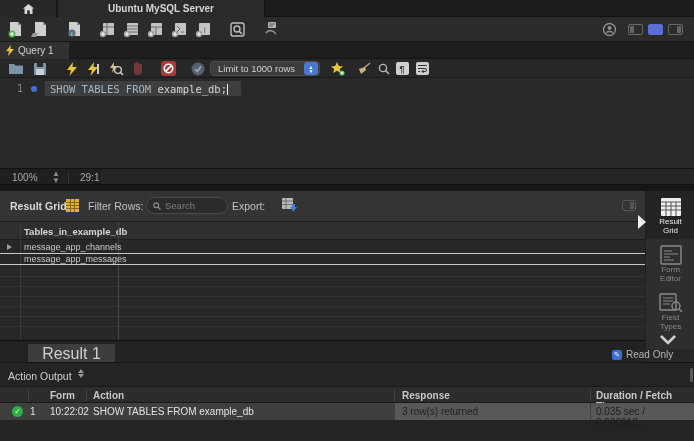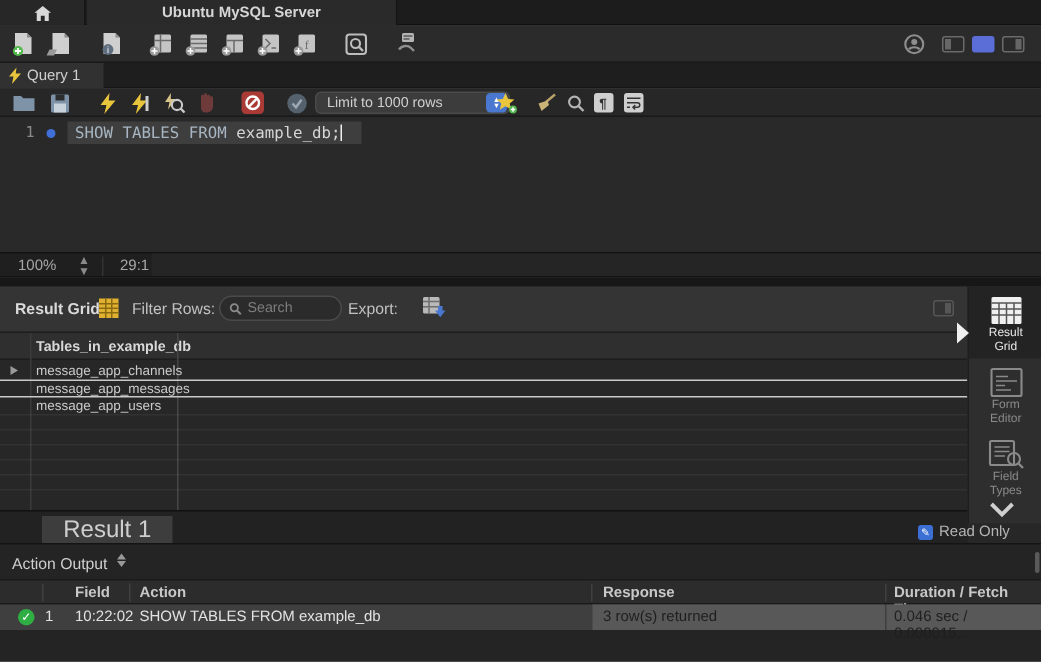--- a/index.html
+++ b/index.html
@@ -25,21 +25,21 @@
   .panel-fill-right { position:absolute; right:1px; top:1px; width:4px; height:7px; background:#666; }
 
   
   #query-tabbar { left:0; top:42px; width:694px; height:17px; background:#1e1e1e; border-bottom:1px solid #151515; }
   #query-tab { left:0; top:0; width:69px; height:17px; background:#313131; display:flex; align-items:center; gap:4px; padding-left:6px; }
   #query-tab span { color:#d0d0d0; font-size:10px; }
 
   
   #query-toolbar { left:0; top:59px; width:694px; height:19px; background:#272727; border-bottom:1px solid #191919; }
   .qt-icon { position:absolute; top:2px; width:16px; height:15px; display:flex; align-items:center; justify-content:center; }
-  #limit-dd { position:absolute; left:210px; top:2px; width:130px; height:15px; background:#3c3c3c; border:1px solid #4a4a4a; border-radius:4px; display:flex; align-items:center; }
+  #limit-dd { position:absolute; left:210px; top:2px; width:110px; height:15px; background:#3c3c3c; border:1px solid #4a4a4a; border-radius:4px; display:flex; align-items:center; }
   #limit-dd .dd-label { flex:1; padding-left:7px; color:#cfcfcf; font-size:9.5px; }
   #limit-dd .dd-stepper { width:14px; height:13px; margin-right:1px; background:#4a78d0; border-radius:3px; display:flex; flex-direction:column; align-items:center; justify-content:center; line-height:4px; color:#fff; font-size:5px; }
   .lightbox { background:#cfcfcf; border-radius:2px; color:#333; width:13px; height:13px; display:flex; align-items:center; justify-content:center; font-size:9px; font-weight:bold; }
 
   
   #editor { left:0; top:78px; width:694px; height:90px; background:#292929; }
   #gutter { left:0; top:0; width:45px; height:90px; background:#292929; }
   #line-num { position:absolute; left:17px; top:5px; color:#8a8a8a; font-family:"DejaVu Sans Mono", monospace; font-size:10px; }
   #stmt-dot { position:absolute; left:31px; top:8px; width:6px; height:6px; border-radius:50%; background:#3f6fd7; }
   #current-line { position:absolute; left:45px; top:3px; width:196px; height:15px; background:#3e3e3e; }
@@ -386,21 +386,20 @@
         <span id="grid-col-header">Tables_in_example_db</span>
       </div>
       <div class="vline" style="left:20px; top:0; height:118px; background:#3a3a3a;"></div>
       <div class="vline" style="left:118px; top:0; height:118px;"></div>
 
       <div id="row-marker"></div>
       <div class="grid-row" style="top:20px">message_app_channels</div>
       <div class="hline" style="top:31px"></div>
       <div class="grid-row" style="top:32px">message_app_messages</div>
       <div class="hline" style="top:42px"></div>
-      <div class="grid-row" style="top:43px">message_app_users</div>
 
       <div class="faintline" style="top:54px"></div>
       <div class="faintline" style="top:64px"></div>
       <div class="faintline" style="top:74px"></div>
       <div class="faintline" style="top:84px"></div>
       <div class="faintline" style="top:94px"></div>
       <div class="faintline" style="top:104px"></div>
     </div>
 
     <div class="abs" id="result-tabbar">
@@ -450,31 +449,31 @@
       <div id="ao-selector">
           <i class="up"></i>
           <i class="down"></i>
         </div>
     </div>
     <div id="ao-scrollbar"></div>
 
     <div id="ao-colheader">
       <div class="ao-div" style="left:28px"></div>
       <div class="ao-div" style="left:86px"></div>
-      <span class="ao-col-label" style="left:50px">Field</span>
+      <span class="ao-col-label" style="left:50px">Form</span>
       <span class="ao-col-label" style="left:93px">Action</span>
       <div class="ao-div" style="left:394px"></div>
       <span class="ao-col-label" style="left:402px">Response</span>
       <div class="ao-div" style="left:590px"></div>
       <span class="ao-col-label" style="left:596px">Duration / Fetch Time</span>
     </div>
 
     <div id="ao-row">
       <span id="ao-status">✓</span>
       <span class="abs" style="left:30px; top:3px;">1</span>
       <span class="abs" style="left:50px; top:3px;">10:22:02</span>
       <span class="abs" style="left:93px; top:3px;">SHOW TABLES FROM example_db</span>
       <div id="ao-cell-resp">3 row(s) returned</div>
-      <div id="ao-cell-dur">0.046 sec / 0.000015...</div>
+      <div id="ao-cell-dur">0.035 sec / 0.000018...</div>
     </div>
   </div>
 
 </div>
 
 </body></html>

